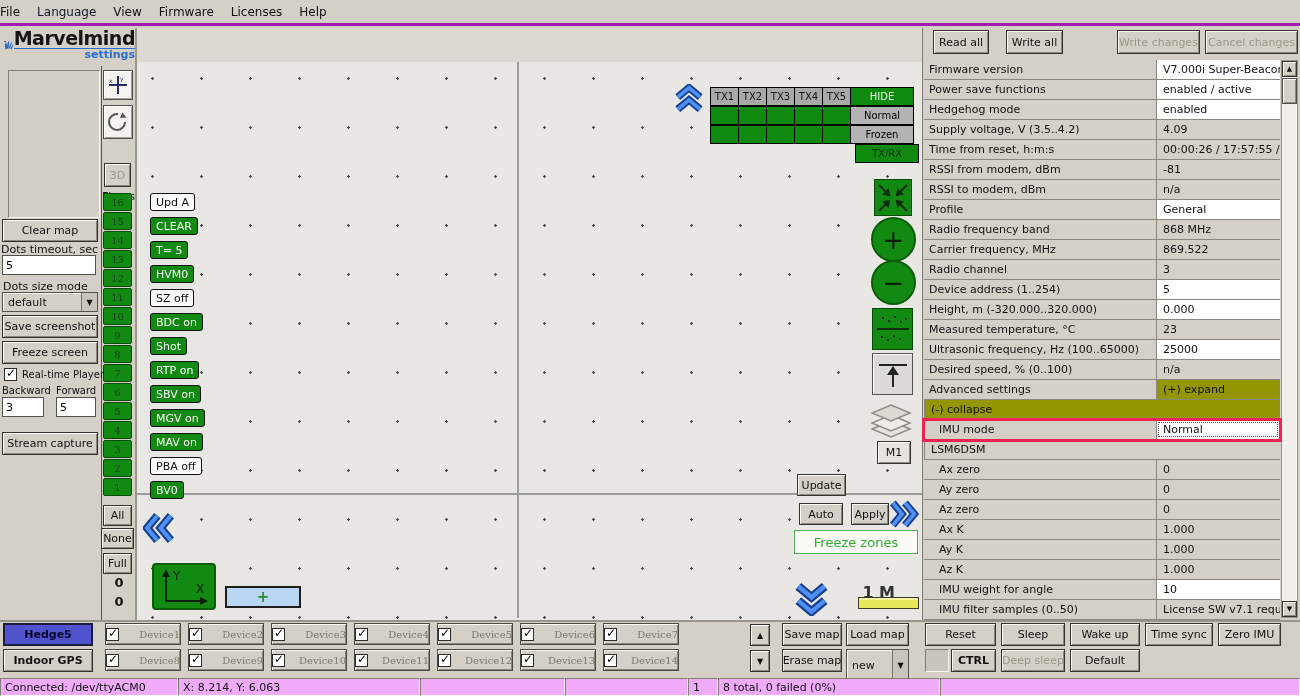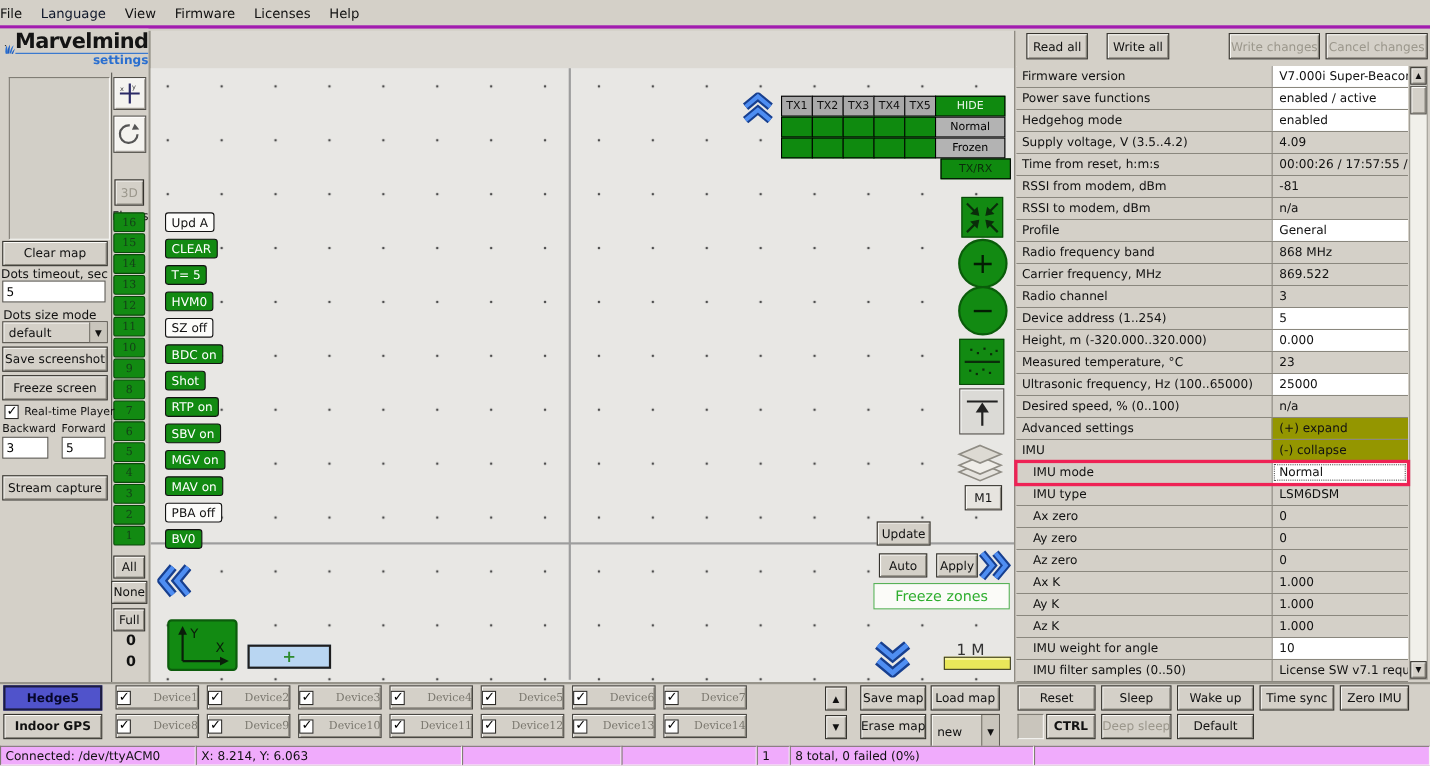--- a/index.html
+++ b/index.html
@@ -48,21 +48,21 @@
 .tx-side.green{background:#0f8a0f;color:#eaf5ea;}
 .tx-side.gray{background:#b3b3b3;color:#000;}
 .tx-spacer{width:145px;height:19px;}
 
 .tool-ico{position:absolute;display:flex;align-items:center;justify-content:center;}
 .greenico{background:#128a12;border:1px solid #0a470a;}
 .circ{border-radius:50%;background:#128a12;border:2px solid #0a5c0a;color:#031c03;}
 .grayico{background:#dbdad6;border:1px solid #55534e;box-shadow:inset 1px 1px 0 #fff;}
 
 .freeze-zones{position:absolute;left:794px;top:530px;width:124px;height:24px;background:#fbfbf8;border:1px solid #58b158;color:#2fae2f;font-size:13px;display:flex;align-items:center;justify-content:center;}
-.scale-label{position:absolute;left:845px;top:583px;width:50px;text-align:right;font-size:14px;color:#333;}
+.scale-label{position:absolute;left:845px;top:583px;width:50px;text-align:right;font-size:16px;color:#333;font-weight:bold;}
 .scale-bar{position:absolute;left:858px;top:597px;width:61px;height:12px;background:#e9e75a;border:1px solid #3b3b26;box-shadow:inset 0 2px 0 #f6f4a0;}
 .axis-box{position:absolute;left:152px;top:563px;width:64px;height:47px;background:#128a12;border:2px solid #0c5c0c;border-radius:4px;}
 .plus-bar{position:absolute;left:225px;top:586px;width:76px;height:22px;background:#b9d6f2;border:2px solid #1e1e1e;display:flex;align-items:center;justify-content:center;color:#2e8b2e;font-size:15px;font-weight:bold;}
 
 .rpanel{position:absolute;left:922px;top:28px;width:378px;height:592px;background:#d4d0c8;border-left:1px solid #7e7b72;}
 .ptable{position:absolute;left:924px;top:60px;width:356px;}
 .prow{display:flex;height:20px;border-bottom:1px solid #8a877e;box-shadow:inset 0 1px 0 #f2f1ed;}
 .prow .plabel{width:232px;padding:3px 2px 0 5px;background:#d4d0c8;white-space:nowrap;overflow:hidden;font-size:11px;}
 .prow .pvalue{flex:1;padding:3px 2px 0 6px;background:#d4d0c8;border-left:1px solid #8a877e;white-space:nowrap;overflow:hidden;font-size:11px;}
 .prow.white .pvalue{background:#fff;}
@@ -438,31 +438,29 @@
       <div class="plabel">Desired speed, % (0..100)</div>
       <div class="pvalue">n/a</div>
     </div>
 
     <div class="prow olive">
       <div class="plabel">Advanced settings</div>
       <div class="pvalue">(+) expand</div>
     </div>
 
     <div class="prow olive">
-      <div class="plabel">IMU</div>
       <div class="pvalue">(-) collapse</div>
     </div>
 
     <div class="prow white indent highlight">
       <div class="plabel">IMU mode</div>
       <div class="pvalue">Normal</div>
     </div>
 
     <div class="prow gray indent">
-      <div class="plabel">IMU type</div>
       <div class="pvalue">LSM6DSM</div>
     </div>
 
     <div class="prow gray indent">
       <div class="plabel">Ax zero</div>
       <div class="pvalue">0</div>
     </div>
 
     <div class="prow gray indent">
       <div class="plabel">Ay zero</div>

